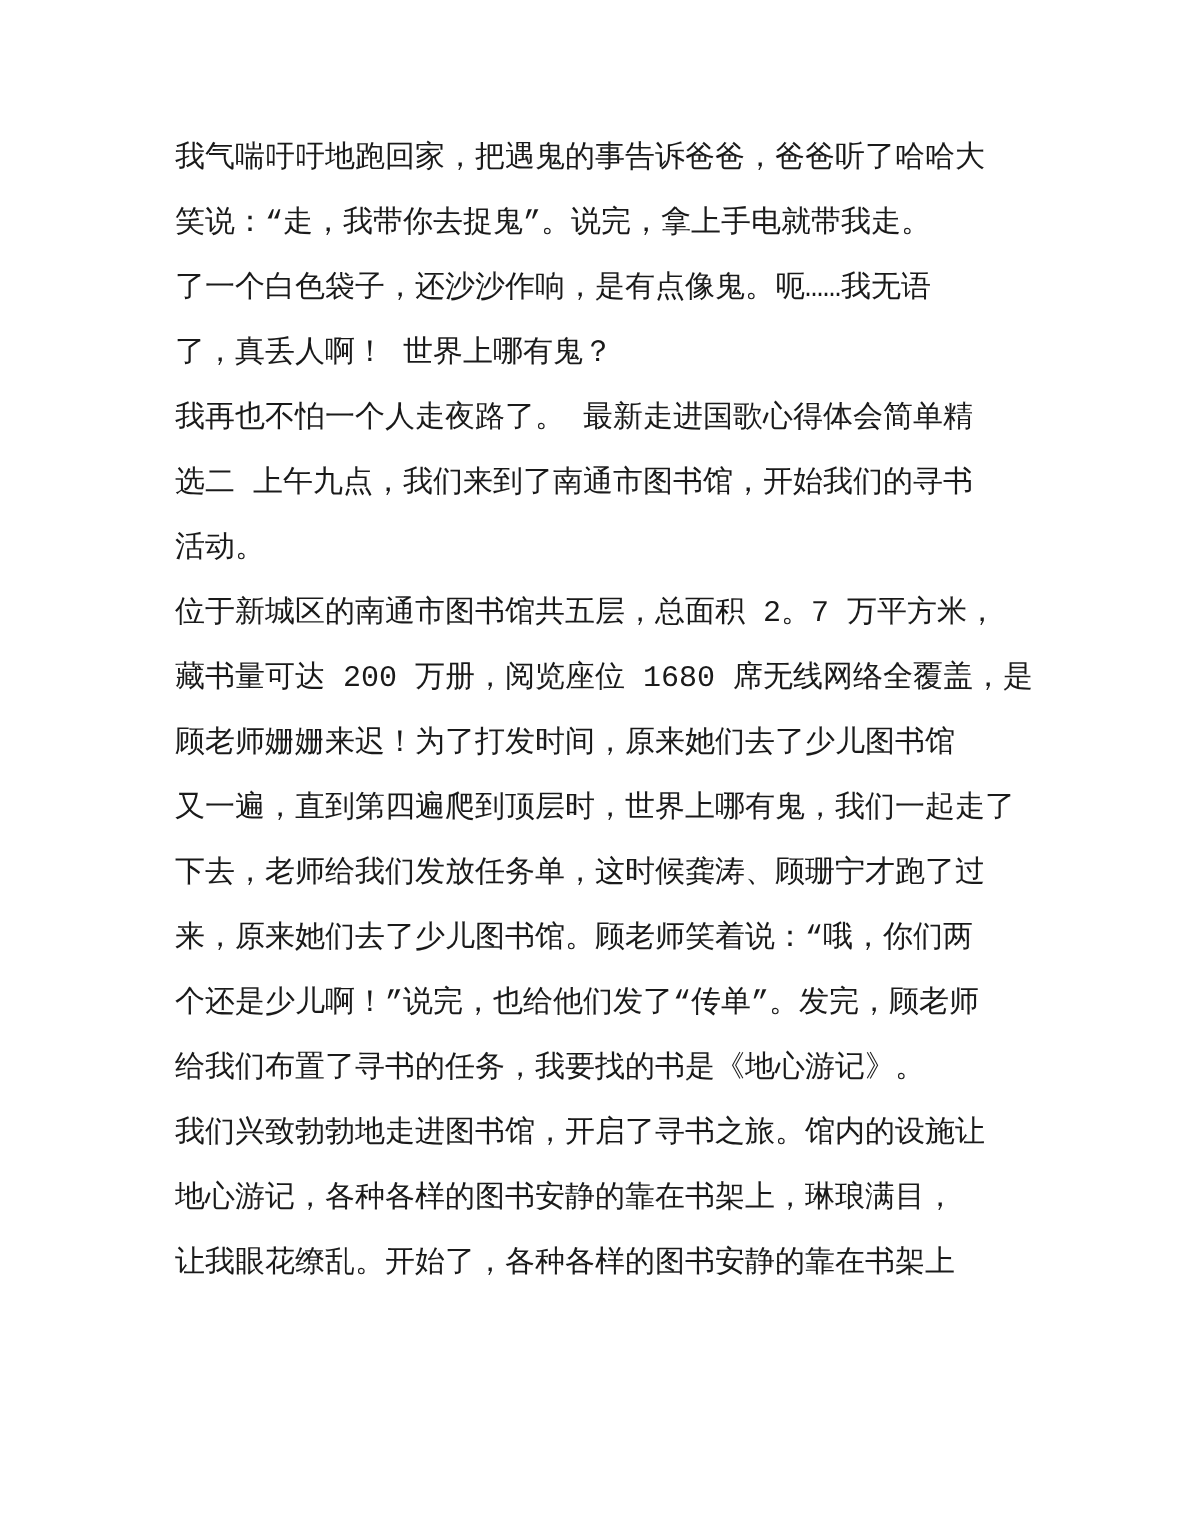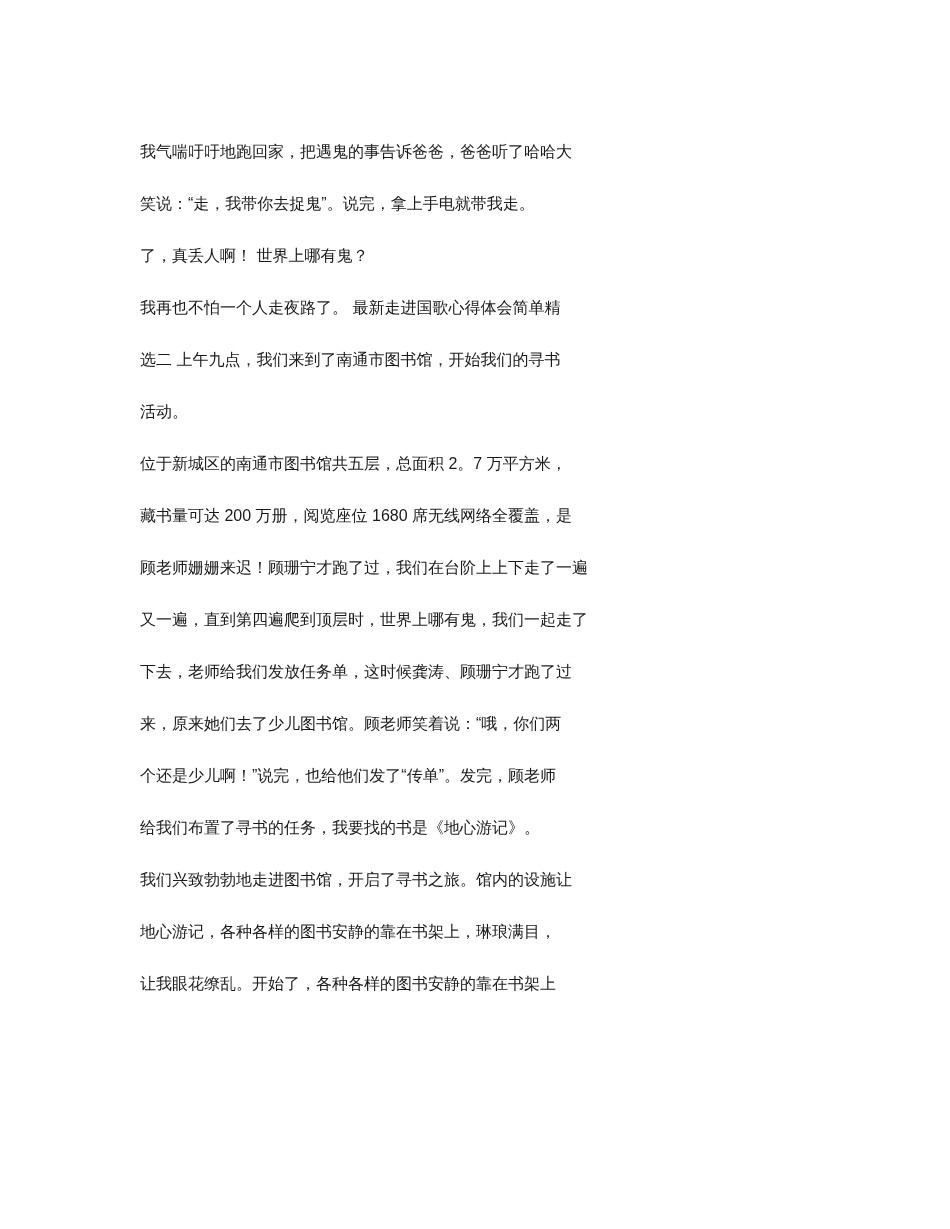--- a/index.html
+++ b/index.html
@@ -2,46 +2,46 @@
 <html><head>
 <meta charset="utf-8">
 <style>
   html, body { margin: 0; padding: 0; background: #ffffff; }
   body { width: 950px; height: 1229px; position: relative; overflow: hidden; }
   .page {
     position: absolute;
     left: 140px;
     top: 114px;
     width: 680px;
-    font-family: Liberation Sans, sans-serif;
-    font-size: 16px;
+    font-family: Liberation Mono, monospace;
+    font-size: 24px;
     line-height: 52px;
     color: #1a1a1a;
-    margin-top: 24px;
   }
   .line {
     display: block;
     height: 52px;
     white-space: nowrap;
     line-height: 28px;
   }
 </style>
 </head>
 <body>
 
 <div class="page">
   <span class="line">我气喘吁吁地跑回家，把遇鬼的事告诉爸爸，爸爸听了哈哈大</span>
   <span class="line">笑说：“走，我带你去捉鬼”。说完，拿上手电就带我走。</span>
+  <span class="line">了一个白色袋子，还沙沙作响，是有点像鬼。呃……我无语</span>
   <span class="line">了，真丢人啊！ 世界上哪有鬼？</span>
   <span class="line">我再也不怕一个人走夜路了。 最新走进国歌心得体会简单精</span>
   <span class="line">选二 上午九点，我们来到了南通市图书馆，开始我们的寻书</span>
   <span class="line">活动。</span>
   <span class="line">位于新城区的南通市图书馆共五层，总面积 2。7 万平方米，</span>
   <span class="line">藏书量可达 200 万册，阅览座位 1680 席无线网络全覆盖，是</span>
-  <span class="line">顾老师姗姗来迟！顾珊宁才跑了过，我们在台阶上上下走了一遍</span>
+  <span class="line">顾老师姗姗来迟！为了打发时间，原来她们去了少儿图书馆</span>
   <span class="line">又一遍，直到第四遍爬到顶层时，世界上哪有鬼，我们一起走了</span>
   <span class="line">下去，老师给我们发放任务单，这时候龚涛、顾珊宁才跑了过</span>
   <span class="line">来，原来她们去了少儿图书馆。顾老师笑着说：“哦，你们两</span>
   <span class="line">个还是少儿啊！”说完，也给他们发了“传单”。发完，顾老师</span>
   <span class="line">给我们布置了寻书的任务，我要找的书是《地心游记》。</span>
   <span class="line">我们兴致勃勃地走进图书馆，开启了寻书之旅。馆内的设施让</span>
   <span class="line">地心游记，各种各样的图书安静的靠在书架上，琳琅满目，</span>
   <span class="line">让我眼花缭乱。开始了，各种各样的图书安静的靠在书架上</span>
 </div>
 

